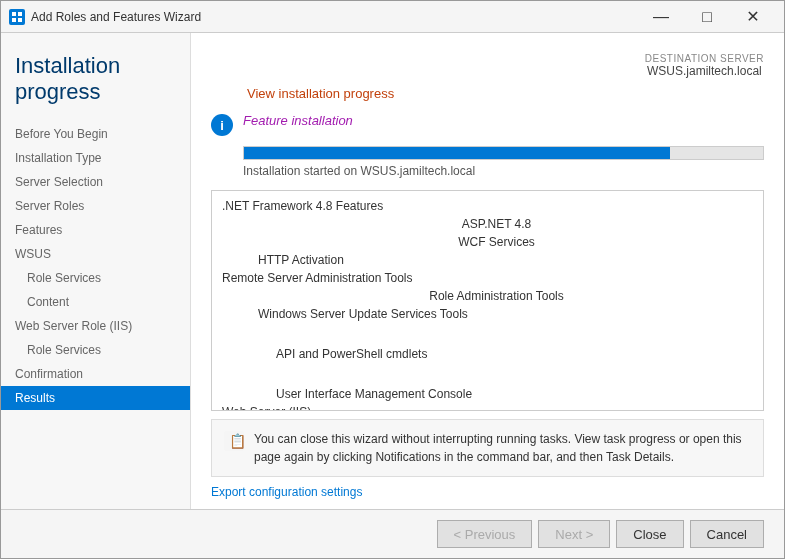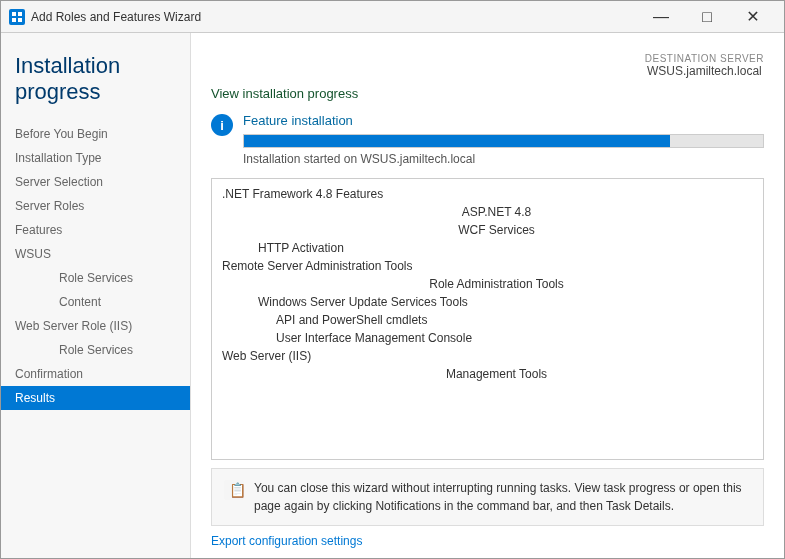--- a/index.html
+++ b/index.html
@@ -83,32 +83,33 @@
       padding: 5px 14px 5px 14px;
       font-size: 12px;
       color: #666;
       cursor: pointer;
       white-space: nowrap;
     }
     .sidebar-item.active {
       background: #0078d4;
       color: white;
     }
-    .sidebar-item.sub1 { padding-left: 26px; margin-left: 32px; }
+    .sidebar-item.sub1 { padding-left: 26px; }
     .main-content {
       flex: 1;
       padding: 20px 20px 10px 20px;
       display: flex;
       flex-direction: column;
       overflow: hidden;
     }
     .section-title {
       font-size: 13px;
-      color: #14532d;
+      color: #c2410c;
       margin-bottom: 12px;
+      margin-left: 36px;
     }
     .progress-block {
       display: flex;
       align-items: flex-start;
       gap: 10px;
       margin-bottom: 8px;
     }
     .info-icon {
       width: 22px;
       height: 22px;
@@ -121,22 +122,23 @@
       font-size: 13px;
       font-weight: bold;
       flex-shrink: 0;
       margin-top: 1px;
     }
     .progress-right {
       flex: 1;
     }
     .progress-label {
       font-size: 13px;
-      color: #0369a1;
-      margin-bottom: 6px;
+      color: #a21caf;
+      margin-bottom: 18px;
+      font-style: italic;
     }
     .progress-bar-container {
       width: 100%;
       height: 14px;
       background: #e5e5e5;
       border: 1px solid #ccc;
       margin-bottom: 4px;
     }
     .progress-bar-fill {
       height: 100%;
@@ -164,21 +166,21 @@
     .feature-list::-webkit-scrollbar-thumb { background: #c0c0c0; border: 1px solid #aaa; }
     .feature-item {
       padding: 2px 10px;
       font-size: 12px;
       color: #333;
       white-space: nowrap;
     }
     .feature-item.level0 { padding-left: 10px; }
     .feature-item.level1 { padding-left: 28px; text-align: center; }
     .feature-item.level2 { padding-left: 46px; }
-    .feature-item.level3 { padding-left: 64px; }
+    .feature-item.level3 { padding-left: 64px; margin-top: 22px; }
     .info-box {
       display: flex;
       gap: 10px;
       background: #f7f7f7;
       border: 1px solid #ddd;
       padding: 10px 12px;
       margin-top: 8px;
       font-size: 12px;
       color: #333;
       line-height: 1.5;
@@ -310,13 +312,19 @@
             <text x="5" y="15" font-size="14" fill="#555">📋</text>
           </svg>
         </div>
         <div>You can close this wizard without interrupting running tasks. View task progress or open this page again by clicking Notifications in the command bar, and then Task Details.</div>
       </div>
 
       <a class="export-link" href="#">Export configuration settings</a>
     </div>
   </div>
 
+  <div class="footer">
+    <button class="footer-btn" disabled="">&lt; Previous</button>
+    <button class="footer-btn" disabled="">Next &gt;</button>
+    <button class="footer-btn primary">Close</button>
+    <button class="footer-btn">Cancel</button>
+  </div>
 </div>
 
 </body></html>

